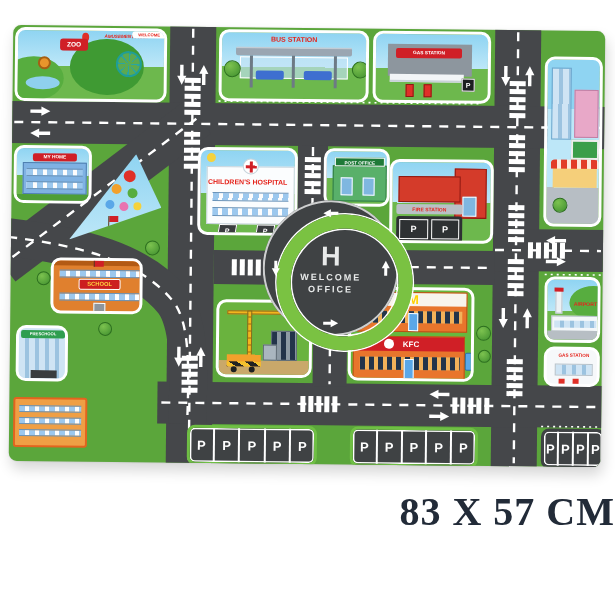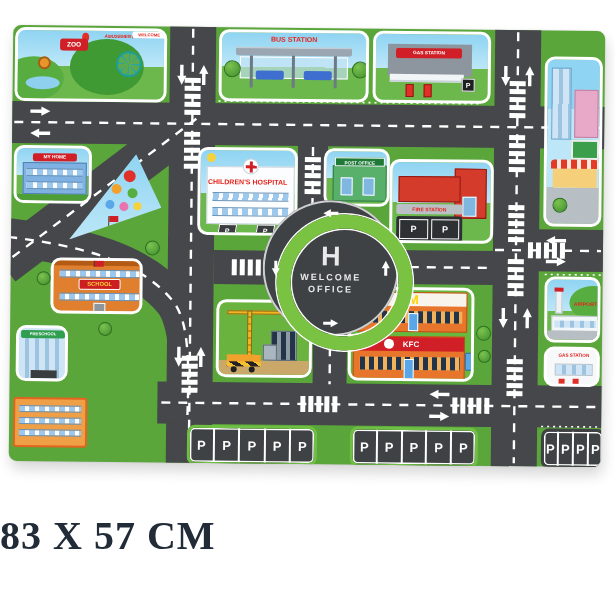--- a/index.html
+++ b/index.html
@@ -26,21 +26,21 @@
     color:#fff;font-weight:bold;font-size:13px;border-left:2px solid #fff;}
   .stall:first-child{border-left:none;}
   .round{position:absolute;left:252px;top:172px;width:136px;height:136px;border-radius:50%;
     background:#3F4244;box-shadow:inset 0 0 0 2px rgba(255,255,255,.75);}
   .ring{position:absolute;left:14px;top:14px;width:108px;height:108px;border-radius:50%;
     border:14px solid #7AC242;box-shadow:0 0 0 1.5px #fff, inset 0 0 0 1.5px #fff;}
   .rtext{position:absolute;left:0;top:0;width:136px;height:136px;display:flex;
     flex-direction:column;align-items:center;justify-content:center;color:#E8EAEA;}
   .rH{font-size:27px;font-weight:bold;line-height:1;}
   .rw{font-size:9px;font-weight:bold;letter-spacing:2px;margin-top:2px;}
-  .caption{position:absolute;left:0;top:512px;width:615px;text-align:left;
+  .caption{position:absolute;left:0;top:488px;width:615px;text-align:right;
     font-family:"Liberation Serif",serif;font-weight:700;font-size:40px;
     color:#222B38;letter-spacing:1px;}
   .glass{background:repeating-linear-gradient(90deg,#CFE4F4 0 6px,#9CC3E0 6px 10px);}
   .winrow{background:repeating-linear-gradient(90deg,#9CC8EE 0 6px,#FDFDFD 6px 10px);
     border-top:1px solid #6A93B8;border-bottom:1px solid #6A93B8;}
   .winsl{background:repeating-linear-gradient(90deg,#23344a 0 5px,transparent 5px 9px);}
 </style>
 </head>
 <body>
 

